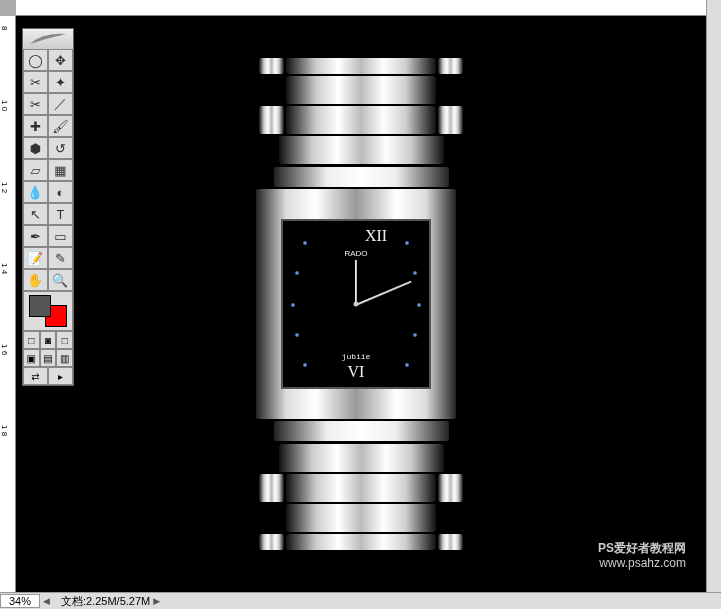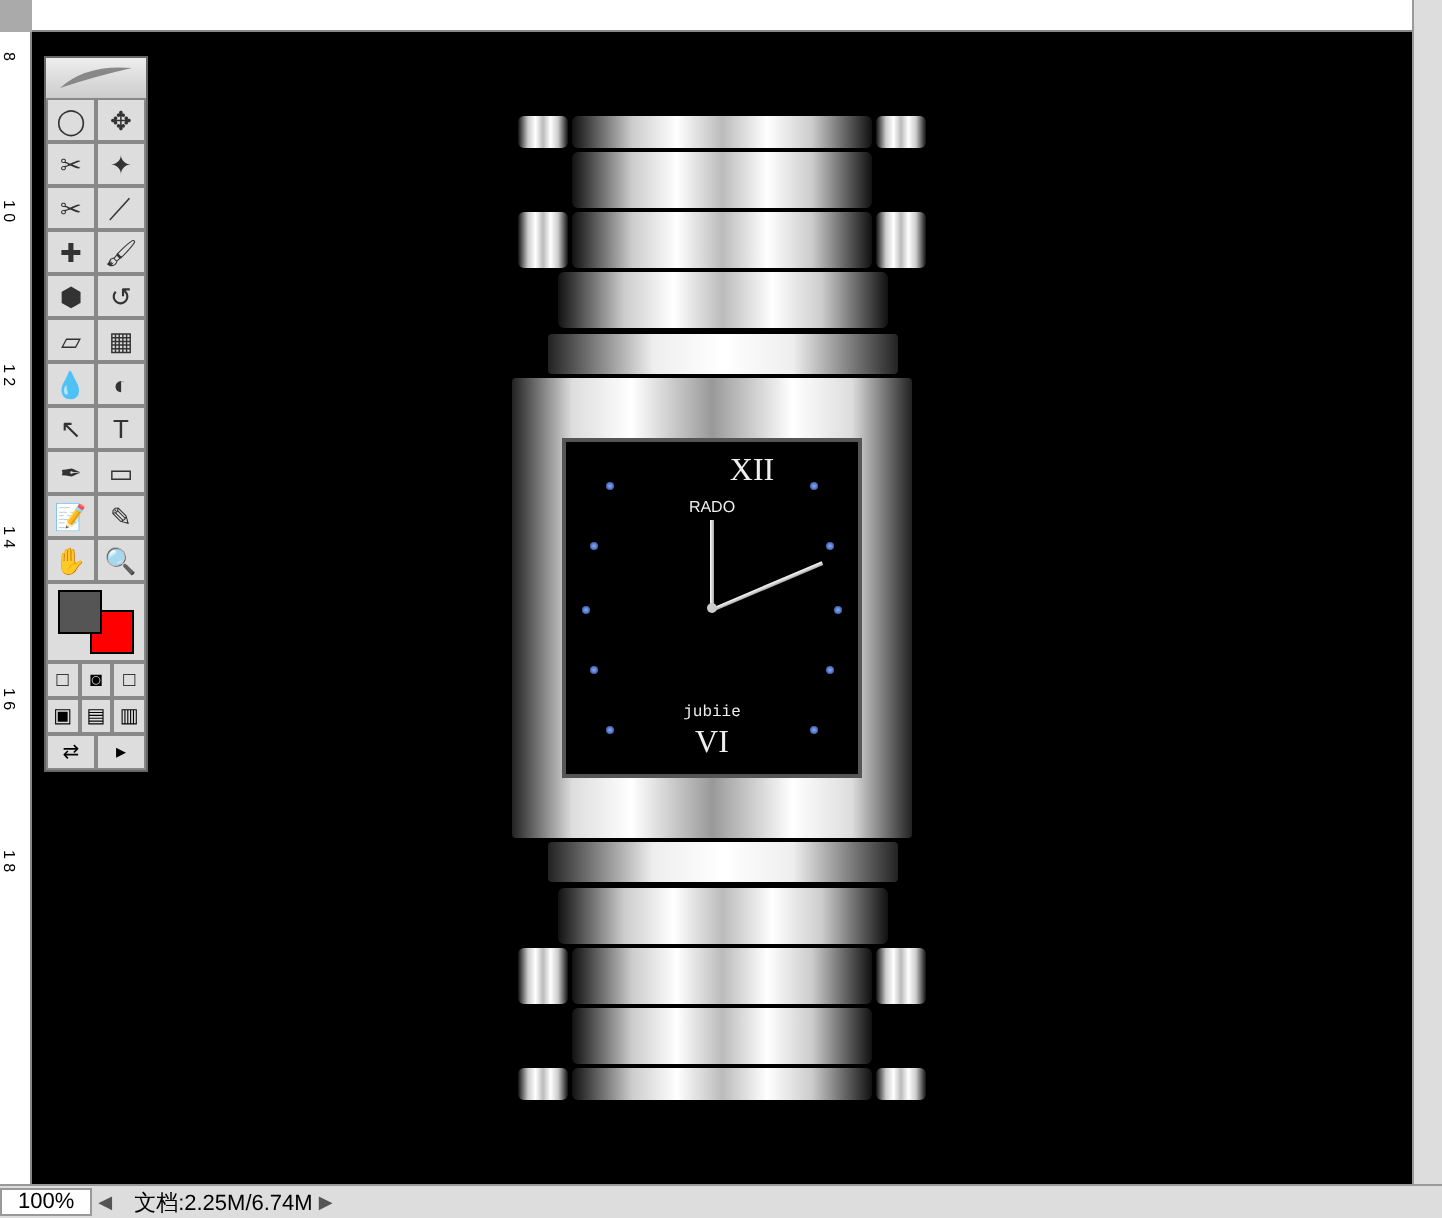--- a/index.html
+++ b/index.html
@@ -118,27 +118,31 @@
           <div class="link w1"></div>
         </div>
       <div class="link-row">
           <div class="link w2 half"></div>
           <div class="link w1 half"></div>
           <div class="link w2 half"></div>
         </div>
     </div>
   </div>
 
+  <div class="watermark">
+    <div class="l1">PS爱好者教程网</div>
+    <div>www.psahz.com</div>
+  </div>
 </div>
 
 <div class="scrollbar-v"></div>
 <div class="scrollbar-h">
-  <span class="zoom">100%</span>
+  <span class="zoom">34%</span>
   <span class="sb-arrow">◀</span>
-  <span class="doc-info">文档:2.25M/6.74M</span>
+  <span class="doc-info">文档:2.25M/5.27M</span>
   <span class="sb-arrow">▶</span>
 </div>
 
 <div class="toolbox">
   <div class="tb-header">
     <svg viewBox="0 0 40 14">
         <path d="M2 12 Q 15 0 38 2 Q 20 6 2 12" fill="#888"></path>
       </svg>
   </div>
   <div class="tb-grid" id="tool-grid">

